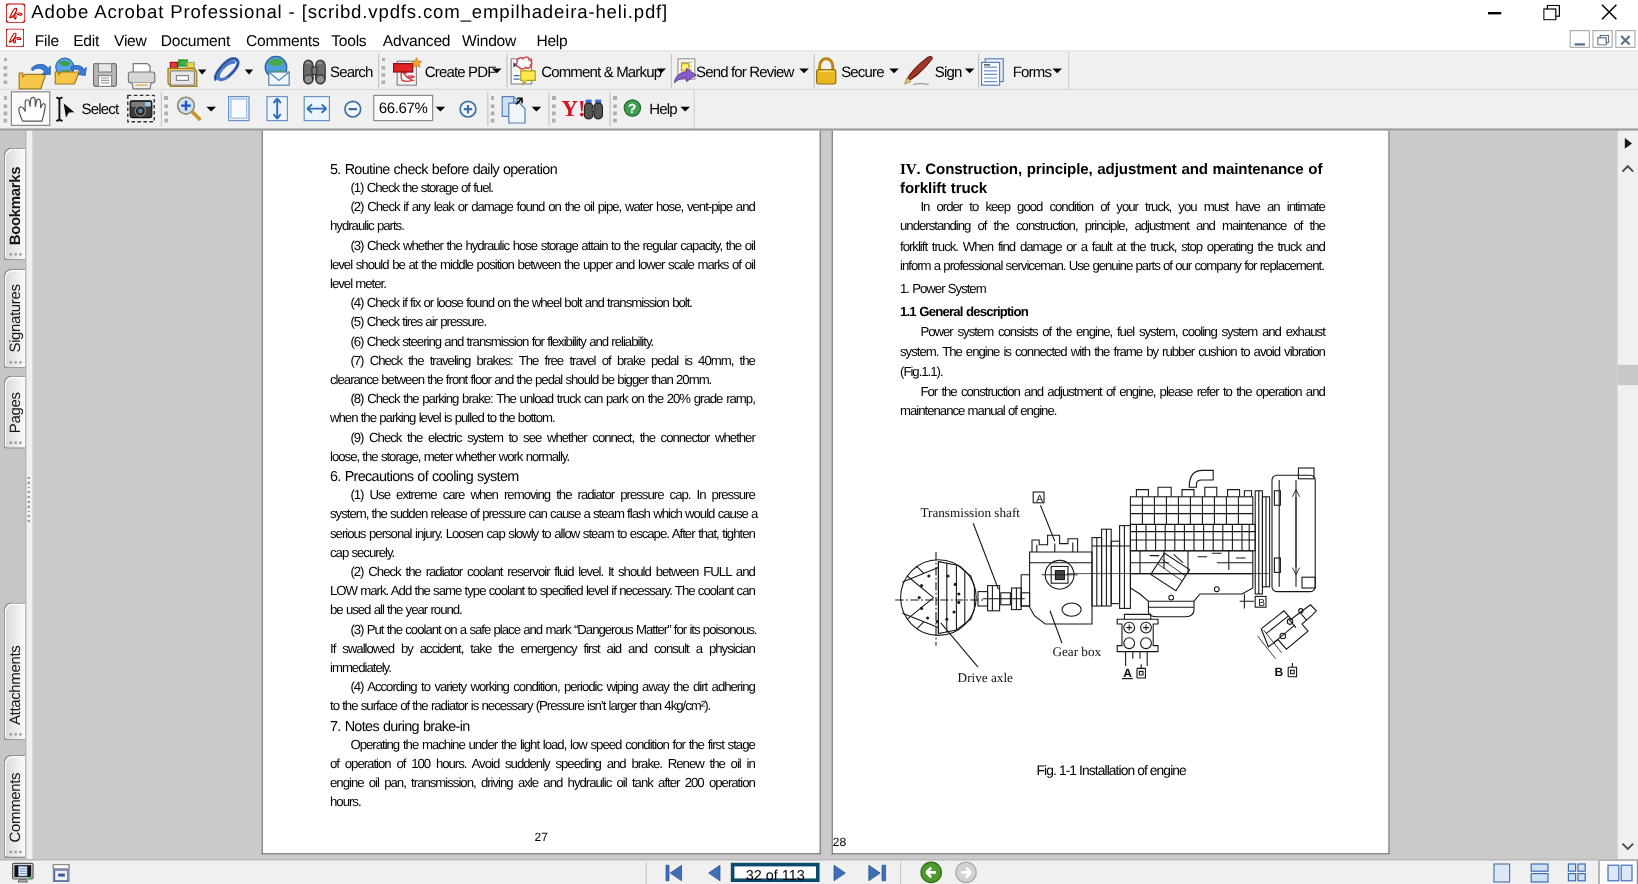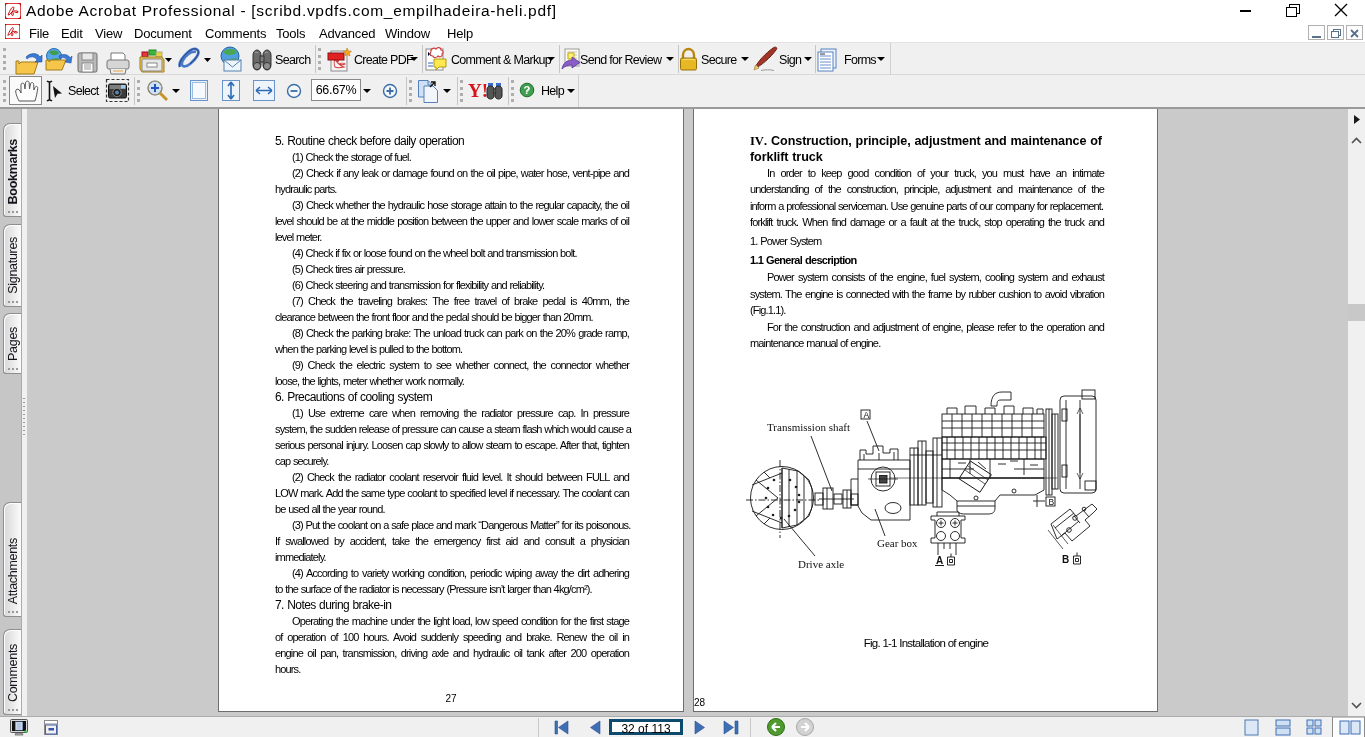--- a/index.html
+++ b/index.html
@@ -338,21 +338,21 @@
       <div class="ln">level should be at the middle position between the upper and lower scale marks of oil</div>
       <div class="lnl">level meter.</div>
       <div class="lnl ind">(4) Check if fix or loose found on the wheel bolt and transmission bolt.</div>
       <div class="lnl ind">(5) Check tires air pressure.</div>
       <div class="lnl ind">(6) Check steering and transmission for flexibility and reliability.</div>
       <div class="ln ind">(7) Check the traveling brakes: The free travel of brake pedal is 40mm, the</div>
       <div class="lnl">clearance between the front floor and the pedal should be bigger than 20mm.</div>
       <div class="ln ind">(8) Check the parking brake: The unload truck can park on the 20% grade ramp,</div>
       <div class="lnl">when the parking level is pulled to the bottom.</div>
       <div class="ln ind">(9) Check the electric system to see whether connect, the connector whether</div>
-      <div class="lnl">loose, the lights, meter whether work normally.</div>
+      <div class="lnl">loose, the storage, meter whether work normally.</div>
       <div class="ln h1" style="text-align:left;text-align-last:left">6. Precautions of cooling system</div>
       <div class="ln ind">(1) Use extreme care when removing the radiator pressure cap. In pressure</div>
       <div class="ln">system, the sudden release of pressure can cause a steam flash which would cause a</div>
       <div class="ln">serious personal injury. Loosen cap slowly to allow steam to escape. After that, tighten</div>
       <div class="lnl">cap securely.</div>
       <div class="ln ind">(2) Check the radiator coolant reservoir fluid level. It should between FULL and</div>
       <div class="ln">LOW mark. Add the same type coolant to specified level if necessary. The coolant can</div>
       <div class="lnl">be used all the year round.</div>
       <div class="ln ind">(3) Put the coolant on a safe place and mark “Dangerous Matter” for its poisonous.</div>
       <div class="ln">If swallowed by accident, take the emergency first aid and consult a physician</div>
@@ -366,22 +366,22 @@
       <div class="lnl">hours.</div>
     </div>
     <div style="position:absolute;left:0;top:584px;width:464px;text-align:center;font-size:10px">27</div>
   </div>
   <div id="pageR" class="page">
     <div class="pgtxt" style="top:23.5px">
       <div class="lnh h1b"><span style="font-family:'Liberation Serif',serif">IV</span>. Construction, principle, adjustment and maintenance of</div>
       <div class="lnh h1b">forklift truck</div>
       <div class="lnh ind" style="text-align:justify;text-align-last:justify">In order to keep good condition of your truck, you must have an intimate</div>
       <div class="lnh" style="text-align:justify;text-align-last:justify">understanding of the construction, principle, adjustment and maintenance of the</div>
+      <div class="lnh" style="text-align:justify;text-align-last:justify">forklift truck. When find damage or a fault at the truck, stop operating the truck and</div>
       <div class="lnh">inform a professional serviceman. Use genuine parts of our company for replacement.</div>
-      <div class="lnh" style="text-align:justify;text-align-last:justify">forklift truck. When find damage or a fault at the truck, stop operating the truck and</div>
       <div class="lnh h1" style="margin-top:2px">1. Power System</div>
       <div class="lnh h2" style="margin-top:3px">1.1 General description</div>
       <div class="lnh ind" style="text-align:justify;text-align-last:justify">Power system consists of the engine, fuel system, cooling system and exhaust</div>
       <div class="lnh" style="text-align:justify;text-align-last:justify">system. The engine is connected with the frame by rubber cushion to avoid vibration</div>
       <div class="lnh">(Fig.1.1).</div>
       <div class="lnh ind" style="text-align:justify;text-align-last:justify">For the construction and adjustment of engine, please refer to the operation and</div>
       <div class="lnh">maintenance manual of engine.</div>
     </div>
     <svg id="figwrap" style="position:absolute;left:0;top:0" width="464" height="601" viewBox="0 0 464 601" fill="none" stroke="#161616" stroke-width="0.9">
       <text x="73" y="322" font-family="Liberation Serif,serif" font-size="11" fill="#111" stroke="none">Transmission shaft</text>

